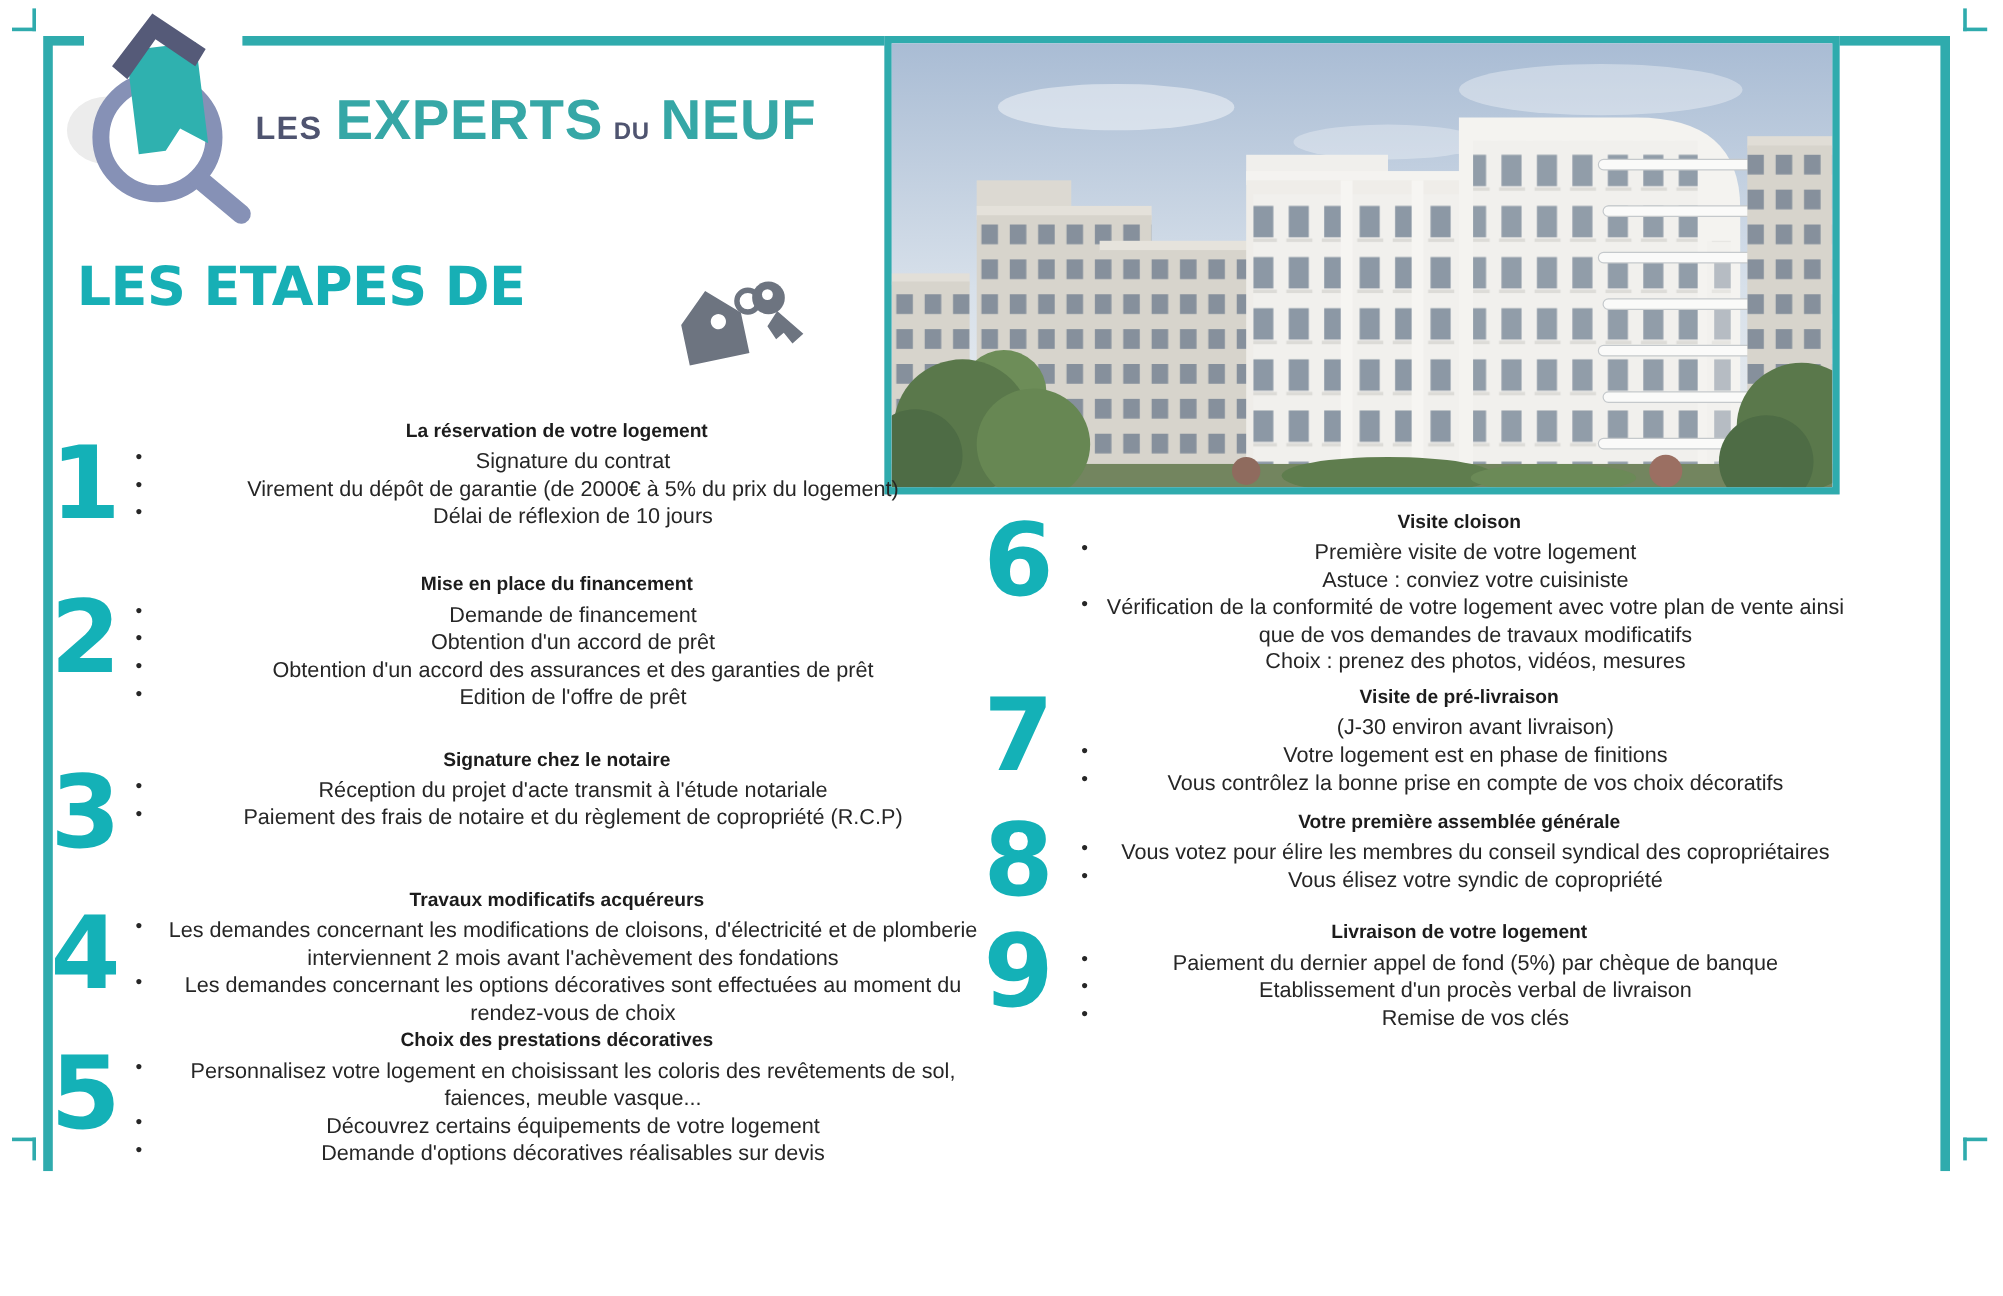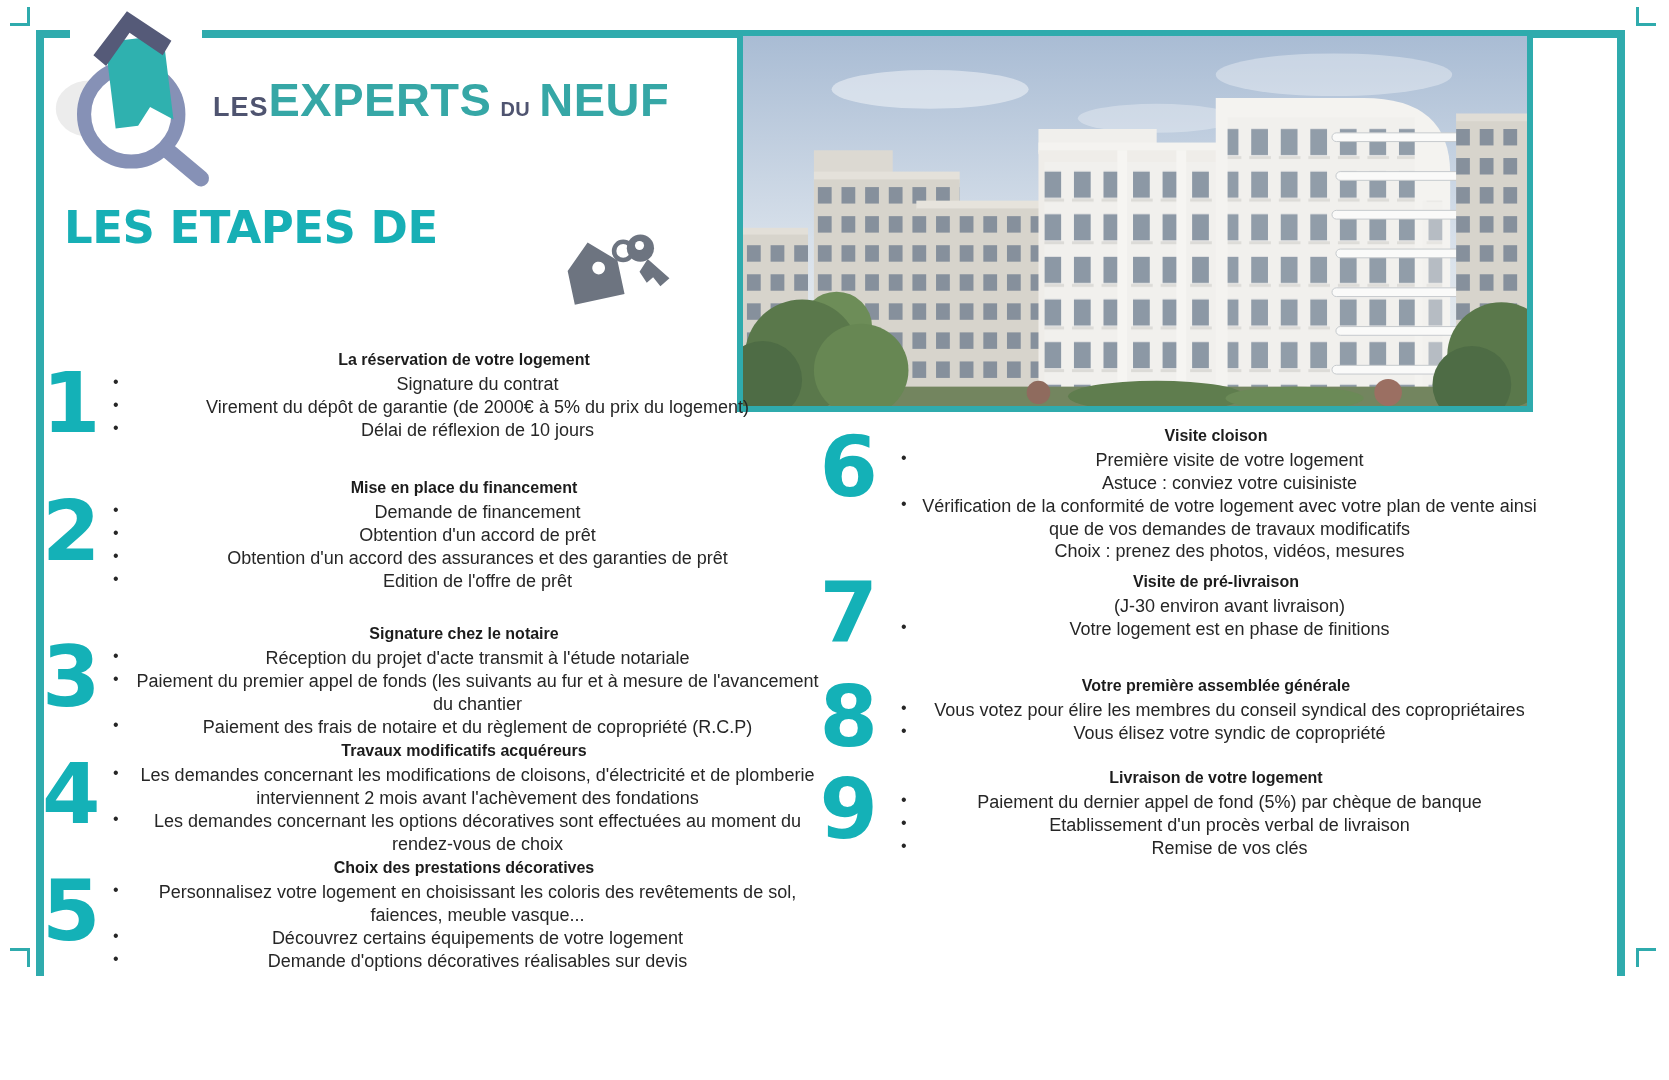--- a/index.html
+++ b/index.html
@@ -15,26 +15,26 @@
   .c-tl{left:10px;top:7px;border-right-width:3px;border-bottom-width:3px;}
   .c-tr{right:13px;top:7px;border-left-width:3px;border-bottom-width:3px;}
   .c-bl{left:10px;bottom:9px;border-right-width:3px;border-top-width:3px;}
   .c-br{right:13px;bottom:9px;border-left-width:3px;border-top-width:3px;}
 
   
   #logo-patch{position:absolute;left:70px;top:22px;width:132px;height:22px;background:#fff;}
   #logo-icon{position:absolute;left:52px;top:0px;}
   #logo-text{position:absolute;left:213px;top:72px;display:flex;align-items:baseline;white-space:nowrap;}
   #logo-text .t-les{font-size:27px;font-weight:700;color:#4F5470;letter-spacing:1px;}
-  #logo-text .t-experts{font-size:47px;font-weight:700;color:#36A7A6;letter-spacing:.5px;}
+  #logo-text .t-experts{font-size:47px;font-weight:700;color:#36A7A6;letter-spacing:.5px;margin-left:11px;}
   #logo-text .t-du{font-size:20px;font-weight:700;color:#4F5470;letter-spacing:.5px;margin-left:9px;}
   #logo-text .t-neuf{font-size:47px;font-weight:700;color:#36A7A6;letter-spacing:.5px;margin-left:9px;text-align:center;}
 
   
-  #main-title{position:absolute;left:64px;top:196px;font-size:45px;line-height:1.42;
+  #main-title{position:absolute;left:64px;top:207px;font-size:45px;line-height:1.42;
               font-weight:800;color:#17AFB5;letter-spacing:-.5px;font-family:"DejaVu Sans","Liberation Sans",sans-serif;}
 
   #keys-icon{position:absolute;left:556px;top:220px;}
 
   
   #photo{position:absolute;left:737px;top:30px;width:796px;height:382px;
          border:6px solid #2FABAD;box-sizing:border-box;overflow:hidden;background:#cfdceb;}
   #photo svg{display:block;width:100%;height:100%;}
 
   
@@ -194,21 +194,20 @@
           <div class="item bullet">Edition de l'offre de prêt</div>
         </div>
     </div>
   </div>
   <div class="step left" style="top:624px">
     <div class="num">3</div>
     <div class="sbody">
       <div class="stitle">Signature chez le notaire</div>
       <div class="items">
           <div class="item bullet">Réception du projet d'acte transmit à l'étude notariale</div>
-          <div class="item bullet">Paiement du premier appel de fonds (les suivants au fur et à mesure de l'avancement du chantier</div>
           <div class="item bullet">Paiement des frais de notaire et du règlement de copropriété (R.C.P)</div>
         </div>
     </div>
   </div>
   <div class="step left" style="top:741px">
     <div class="num">4</div>
     <div class="sbody">
       <div class="stitle">Travaux modificatifs acquéreurs</div>
       <div class="items">
           <div class="item bullet">Les demandes concernant les modifications de cloisons, d'électricité et de plomberie interviennent 2 mois avant l'achèvement des fondations</div>
@@ -240,20 +239,21 @@
         </div>
     </div>
   </div>
   <div class="step right" style="top:572px">
     <div class="num">7</div>
     <div class="sbody">
       <div class="stitle">Visite de pré-livraison</div>
       <div class="items">
           <div class="item">(J-30 environ avant livraison)</div>
           <div class="item bullet">Votre logement est en phase de finitions</div>
+          <div class="item bullet">Vous contrôlez la bonne prise en compte de vos choix décoratifs</div>
         </div>
     </div>
   </div>
   <div class="step right" style="top:676px">
     <div class="num">8</div>
     <div class="sbody">
       <div class="stitle">Votre première assemblée générale</div>
       <div class="items">
           <div class="item bullet">Vous votez pour élire les membres du conseil syndical des copropriétaires</div>
           <div class="item bullet">Vous élisez votre syndic de copropriété</div>

